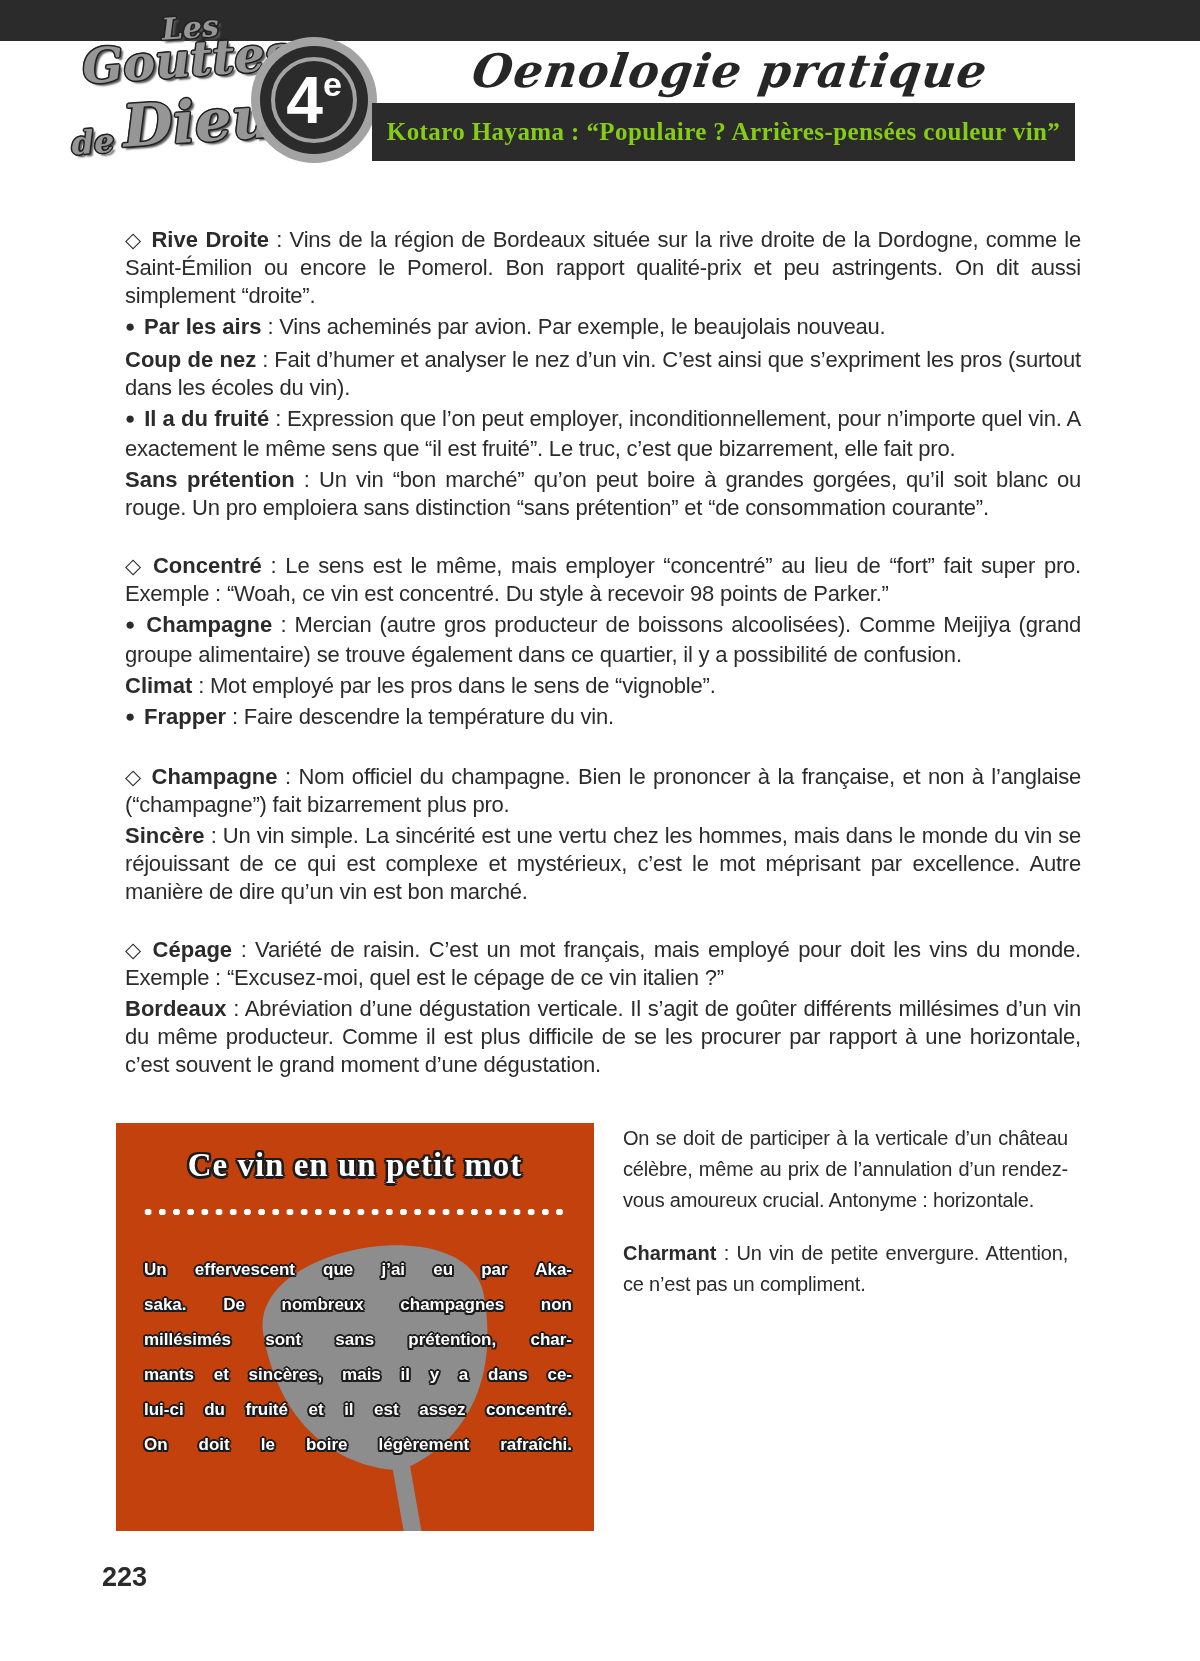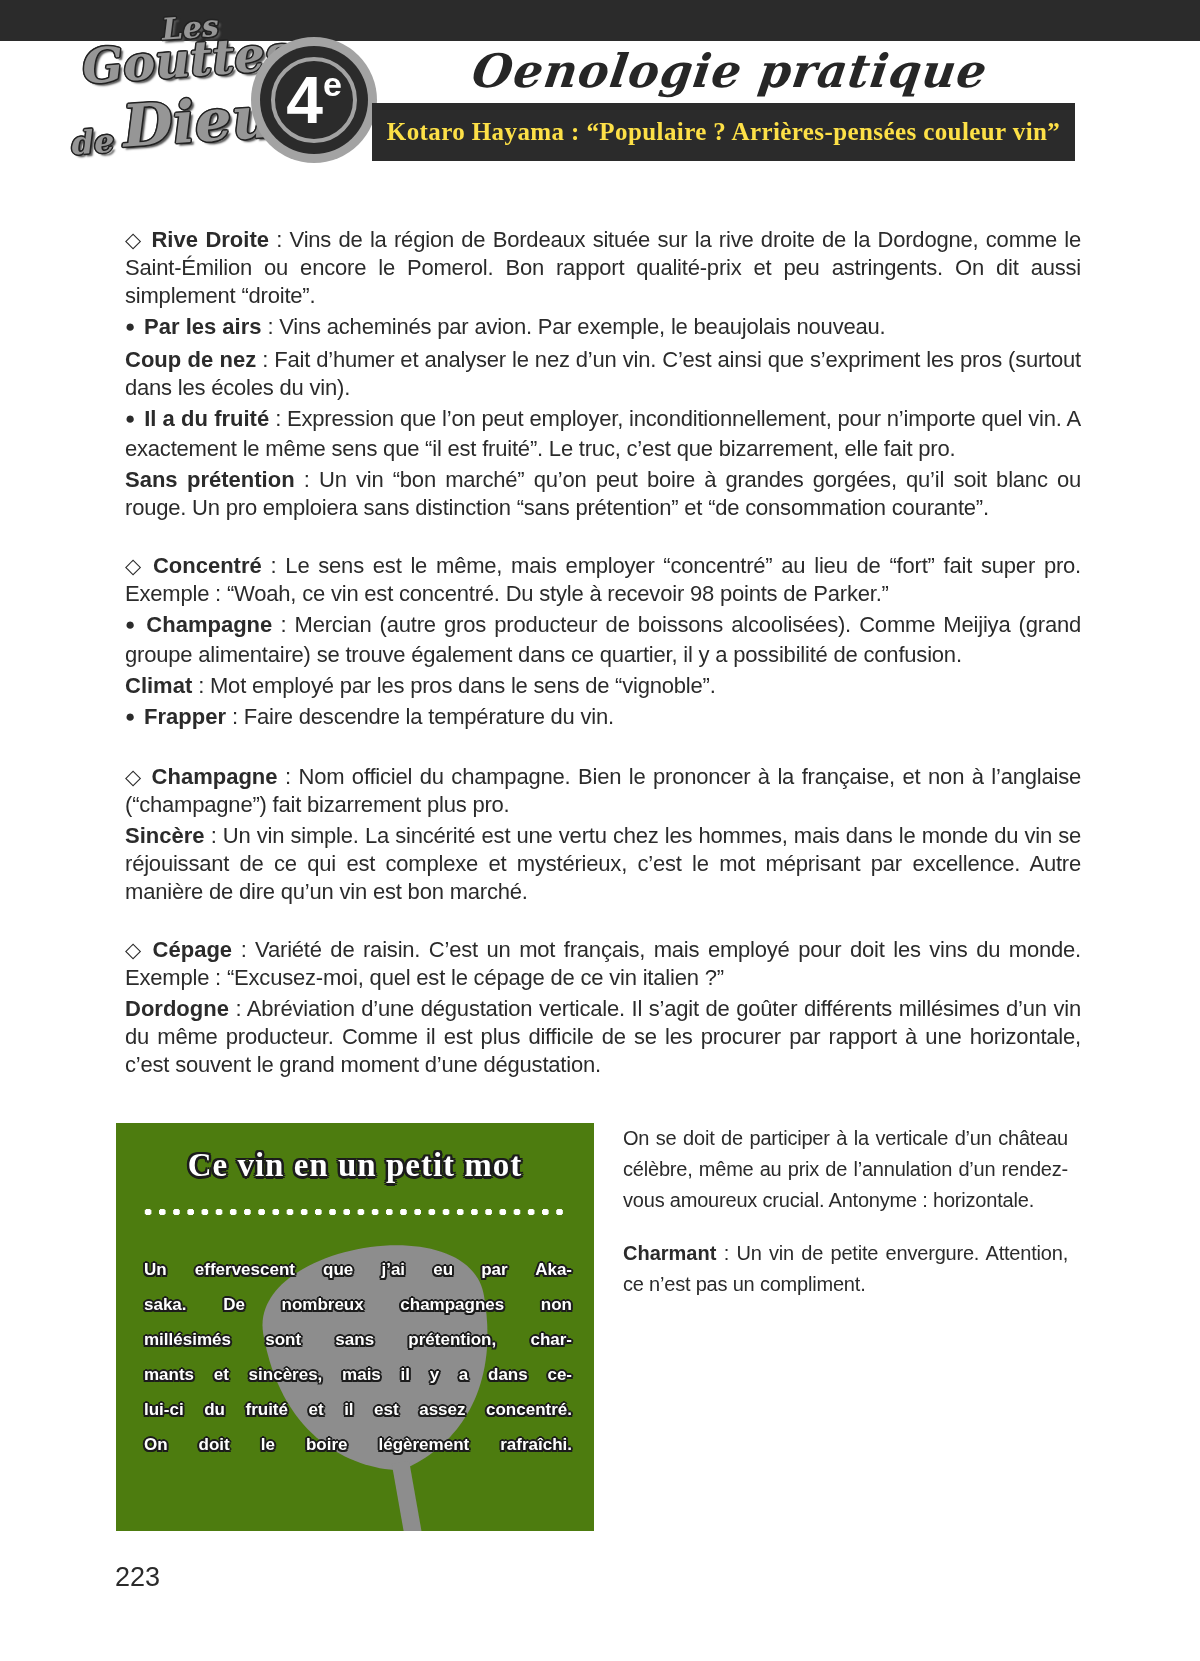--- a/index.html
+++ b/index.html
@@ -35,38 +35,38 @@
   .script-title{
     position:absolute;left:470px;top:44px;width:520px;text-align:center;
     font-family:"DejaVu Serif","Liberation Serif",serif;font-style:italic;font-weight:bold;
     font-size:46px;color:#262626;transform:skewX(-8deg);letter-spacing:1px;white-space:nowrap;
   }
   .banner{
     position:absolute;left:372px;top:103px;width:703px;height:58px;background:#2b2b2b;
     display:flex;align-items:center;justify-content:center;
   }
   .banner-text{
-    color:#fde047;font-family:"Liberation Serif","DejaVu Serif",serif;font-weight:bold;
+    color:#84cc16;font-family:"Liberation Serif","DejaVu Serif",serif;font-weight:bold;
     font-size:25px;letter-spacing:.4px;white-space:nowrap;
   }
   
   .glossary{
     position:absolute;left:113px;top:226px;width:956px;
     font-size:22px;line-height:28px;letter-spacing:-.2px;margin-left:12px;
   }
   .entry{text-align:justify;margin:0 0 3px 0;}
   .entry.section-gap{margin-top:30px;}
   .marker{margin-right:9px;}
   .marker.diamond{font-size:21px;}
   .marker.bullet{font-size:17px;position:relative;top:-2px;}
   .term{font-weight:bold;letter-spacing:0;}
   
   .callout{
     position:absolute;left:116px;top:1123px;width:478px;height:408px;
-    background:#4d7c0f;overflow:hidden;
+    background:#c2410c;overflow:hidden;
   }
   .glass{position:absolute;left:92px;top:96px;}
   .callout-title{
     position:relative;margin-top:24px;text-align:center;
     font-family:"Liberation Serif","DejaVu Serif",serif;font-weight:bold;
     font-size:33px;letter-spacing:1px;color:#ffffff;
     text-shadow:-2.5px 0 #1c1c1c,2.5px 0 #1c1c1c,0 -2.5px #1c1c1c,0 2.5px #1c1c1c,
                 -2px -2px #1c1c1c,2px 2px #1c1c1c,-2px 2px #1c1c1c,2px -2px #1c1c1c;
   }
   .dots{
@@ -81,21 +81,21 @@
                 -1.5px -1.5px #1c1c1c,1.5px 1.5px #1c1c1c,-1.5px 1.5px #1c1c1c,1.5px -1.5px #1c1c1c;
   }
   .callout-line{text-align:justify;text-align-last:justify;}
   
   .sidenotes{
     position:absolute;left:623px;top:1123px;width:445px;
     font-size:20px;line-height:31px;letter-spacing:-.2px;
   }
   .sidenote{text-align:justify;margin:0 0 22px 0;}
   
-  .pagenum{position:absolute;left:115px;top:1562px;font-weight:normal;font-size:27px;}
+  .pagenum{position:absolute;left:102px;top:1562px;font-weight:bold;font-size:27px;}
 </style>
 </head>
 <body>
 
 <div class="page">
 
   <div class="topbar"></div>
 
   <div class="logo">
     <span class="logo-les">Les</span>
@@ -126,21 +126,21 @@
     <p class="entry"><b class="term">Coup de nez</b><span> : Fait d’humer et analyser le nez d’un vin. C’est ainsi que s’expriment les pros (surtout dans les écoles du vin).</span></p>
     <p class="entry"><span class="marker bullet">●</span><b class="term">Il a du fruité</b><span> : Expression que l’on peut employer, inconditionnellement, pour n’importe quel vin. A exactement le même sens que “il est fruité”. Le truc, c’est que bizarrement, elle fait pro.</span></p>
     <p class="entry"><b class="term">Sans prétention</b><span> : Un vin “bon marché” qu’on peut boire à grandes gorgées, qu’il soit blanc ou rouge. Un pro emploiera sans distinction “sans prétention” et “de consommation courante”.</span></p>
     <p class="entry section-gap"><span class="marker diamond">◇</span><b class="term">Concentré</b><span> : Le sens est le même, mais employer “concentré” au lieu de “fort” fait super pro. Exemple : “Woah, ce vin est concentré. Du style à recevoir 98 points de Parker.”</span></p>
     <p class="entry"><span class="marker bullet">●</span><b class="term">Champagne</b><span> : Mercian (autre gros producteur de boissons alcoolisées). Comme Meijiya (grand groupe alimentaire) se trouve également dans ce quartier, il y a possibilité de confusion.</span></p>
     <p class="entry"><b class="term">Climat</b><span> : Mot employé par les pros dans le sens de “vignoble”.</span></p>
     <p class="entry"><span class="marker bullet">●</span><b class="term">Frapper</b><span> : Faire descendre la température du vin.</span></p>
     <p class="entry section-gap"><span class="marker diamond">◇</span><b class="term">Champagne</b><span> : Nom officiel du champagne. Bien le prononcer à la française, et non à l’anglaise (“champagne”) fait bizarrement plus pro.</span></p>
     <p class="entry"><b class="term">Sincère</b><span> : Un vin simple. La sincérité est une vertu chez les hommes, mais dans le monde du vin se réjouissant de ce qui est complexe et mystérieux, c’est le mot méprisant par excellence. Autre manière de dire qu’un vin est bon marché.</span></p>
     <p class="entry section-gap"><span class="marker diamond">◇</span><b class="term">Cépage</b><span> : Variété de raisin. C’est un mot français, mais employé pour doit les vins du monde. Exemple : “Excusez-moi, quel est le cépage de ce vin italien ?”</span></p>
-    <p class="entry"><b class="term">Dordogne</b><span> : Abréviation d’une dégustation verticale. Il s’agit de goûter différents millésimes d’un vin du même producteur. Comme il est plus difficile de se les procurer par rapport à une horizontale, c’est souvent le grand moment d’une dégustation.</span></p>
+    <p class="entry"><b class="term">Bordeaux</b><span> : Abréviation d’une dégustation verticale. Il s’agit de goûter différents millésimes d’un vin du même producteur. Comme il est plus difficile de se les procurer par rapport à une horizontale, c’est souvent le grand moment d’une dégustation.</span></p>
   </div>
 
   <div class="callout">
     <svg class="glass" width="320" height="512" viewBox="0 0 200 320">
       <g transform="rotate(-10 100 40)" fill="#8d8d8d">
         <path d="M30,60 C30,4 170,4 170,60 C170,122 135,150 104,158 L96,158 C65,150 30,122 30,60 Z"></path>
         <rect x="95" y="154" width="11" height="136"></rect>
         <ellipse cx="100" cy="296" rx="45" ry="12"></ellipse>
       </g>
     </svg>

